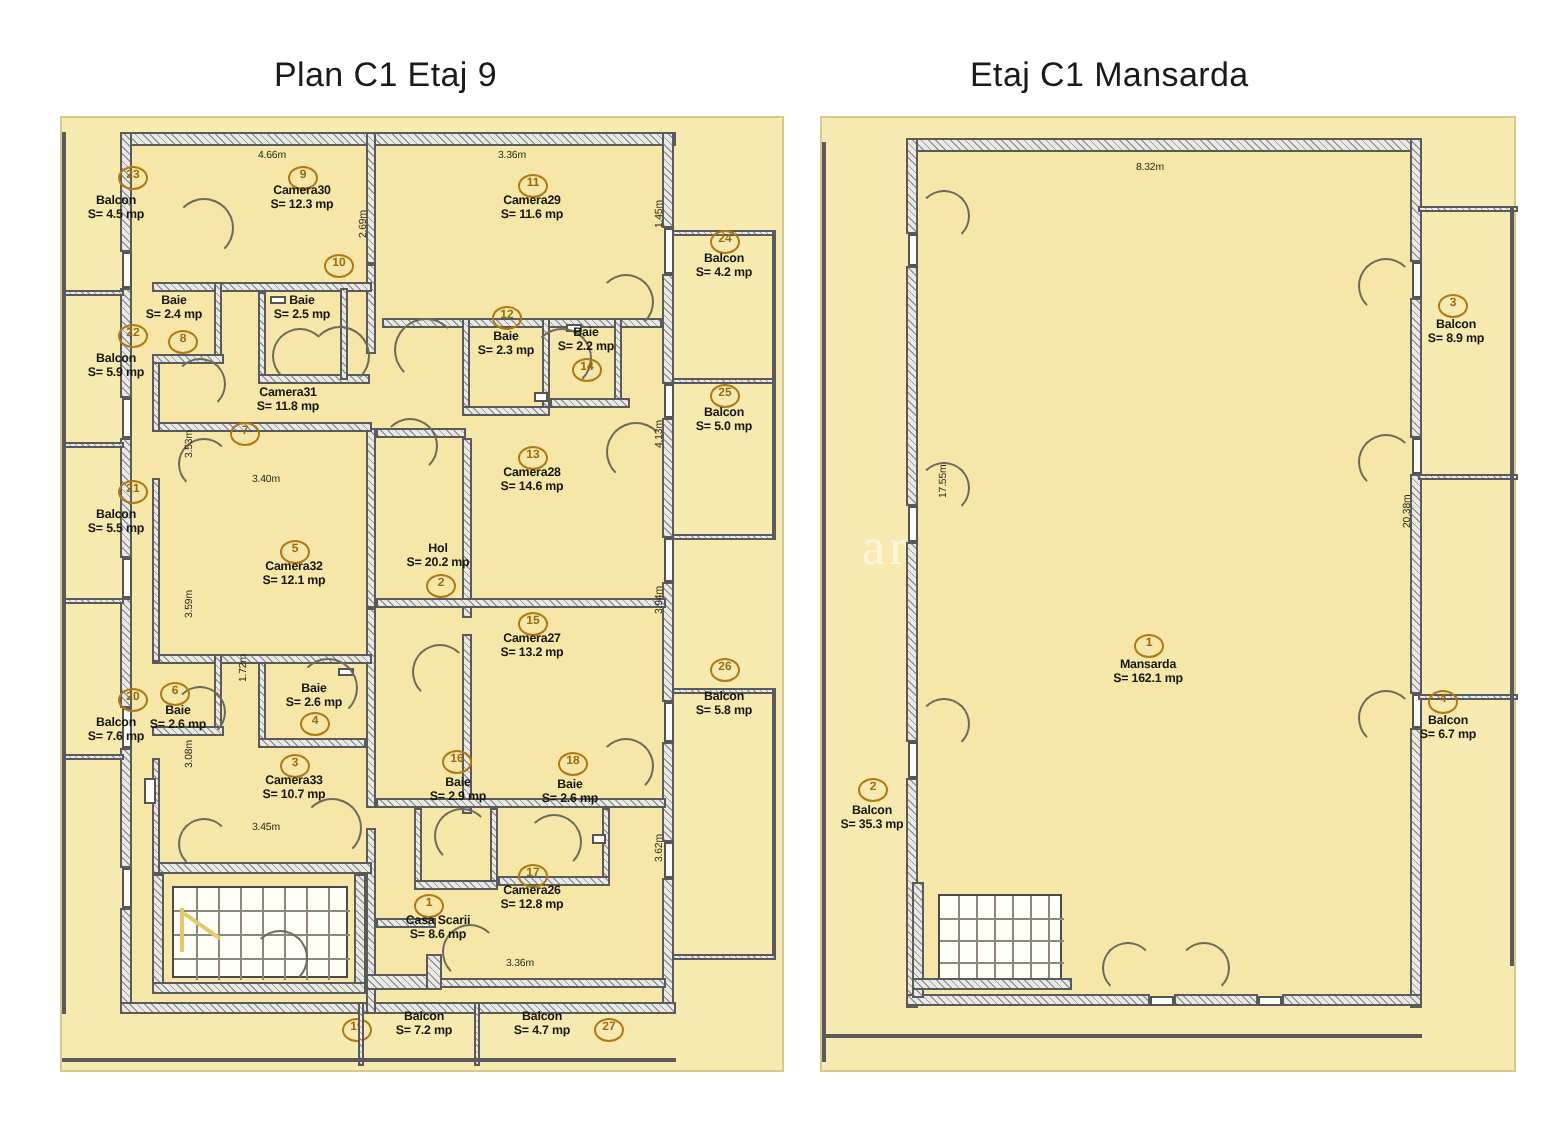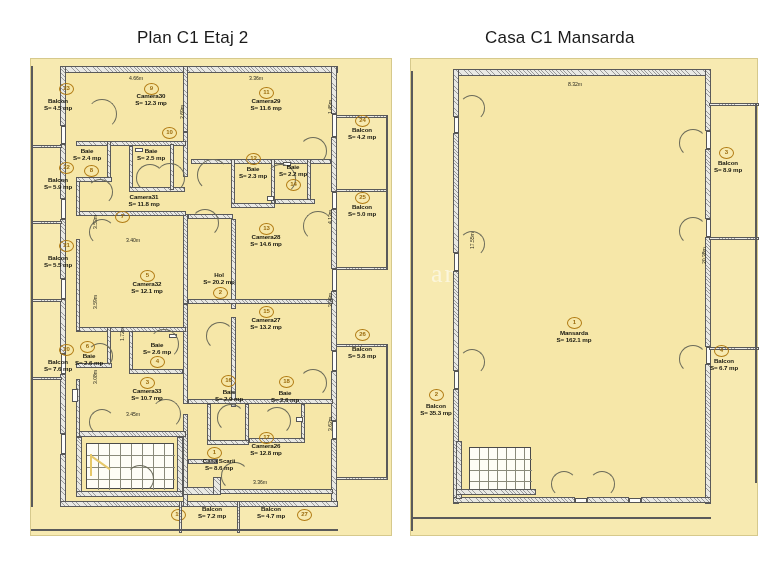--- a/index.html
+++ b/index.html
@@ -145,22 +145,22 @@
     letter-spacing:2px;
     user-select:none;
     pointer-events:none;
   }
 </style>
 </head>
 <body>
 
 <div class="stage">
 
-  <div class="plan-title" id="title-left">Plan C1 Etaj 2</div>
-  <div class="plan-title" id="title-right">Casa C1 Mansarda</div>
+  <div class="plan-title" id="title-left">Plan C1 Etaj 9</div>
+  <div class="plan-title" id="title-right">Etaj C1 Mansarda</div>
 
   <div class="sheet" id="sheet-left">
 
     <div class="watermark" style="left:210px;top:190px;">arena</div>
 
     <div class="slab" style="left:30px;top:8px;width:276px;height:440px;"></div>
 
     <div class="wall" style="left:29px;top:7px;width:278px;height:7px;"></div>
 
     <div class="wall" style="left:29px;top:7px;width:6px;height:60px;"></div>

